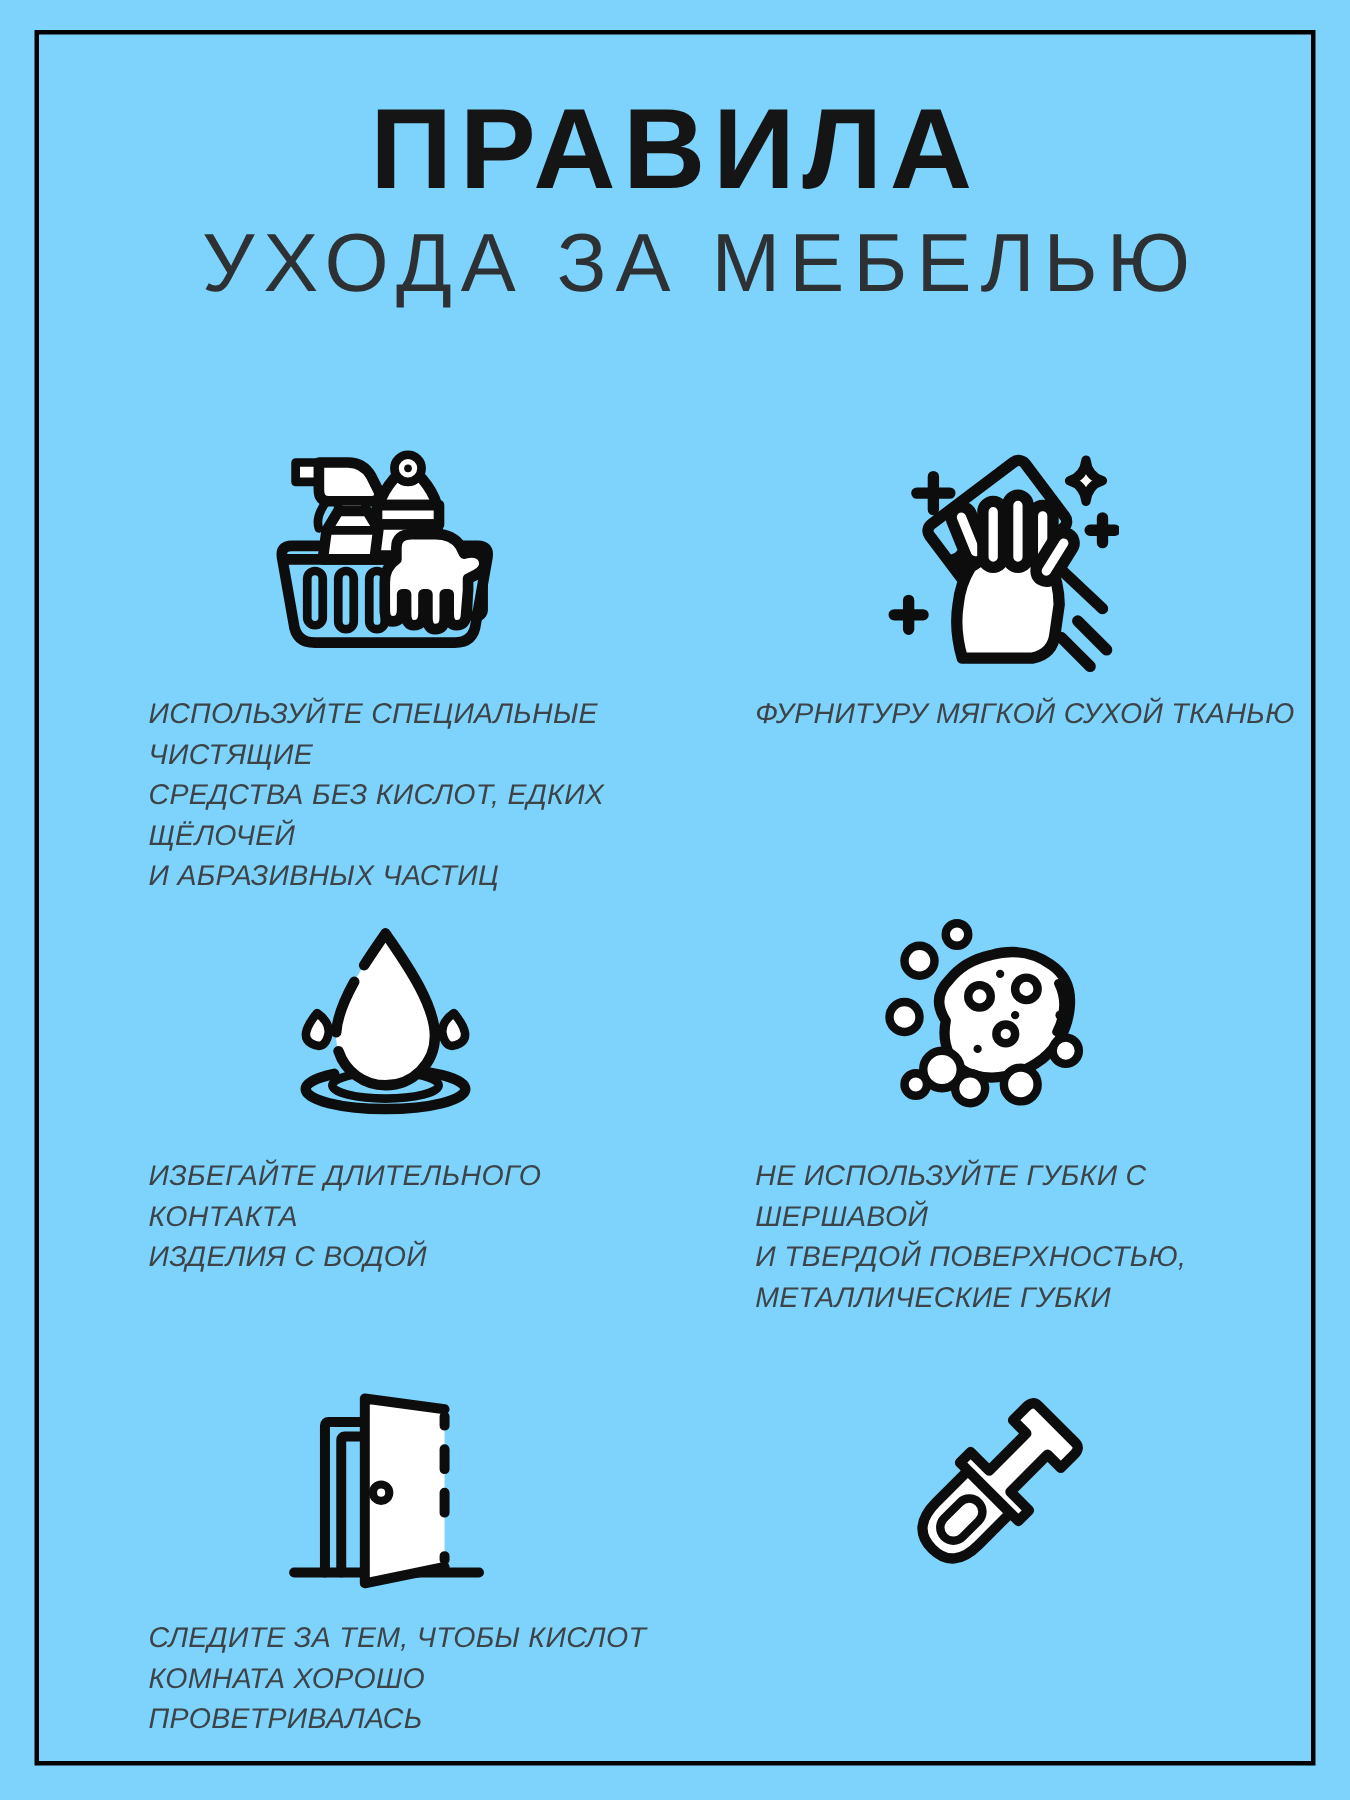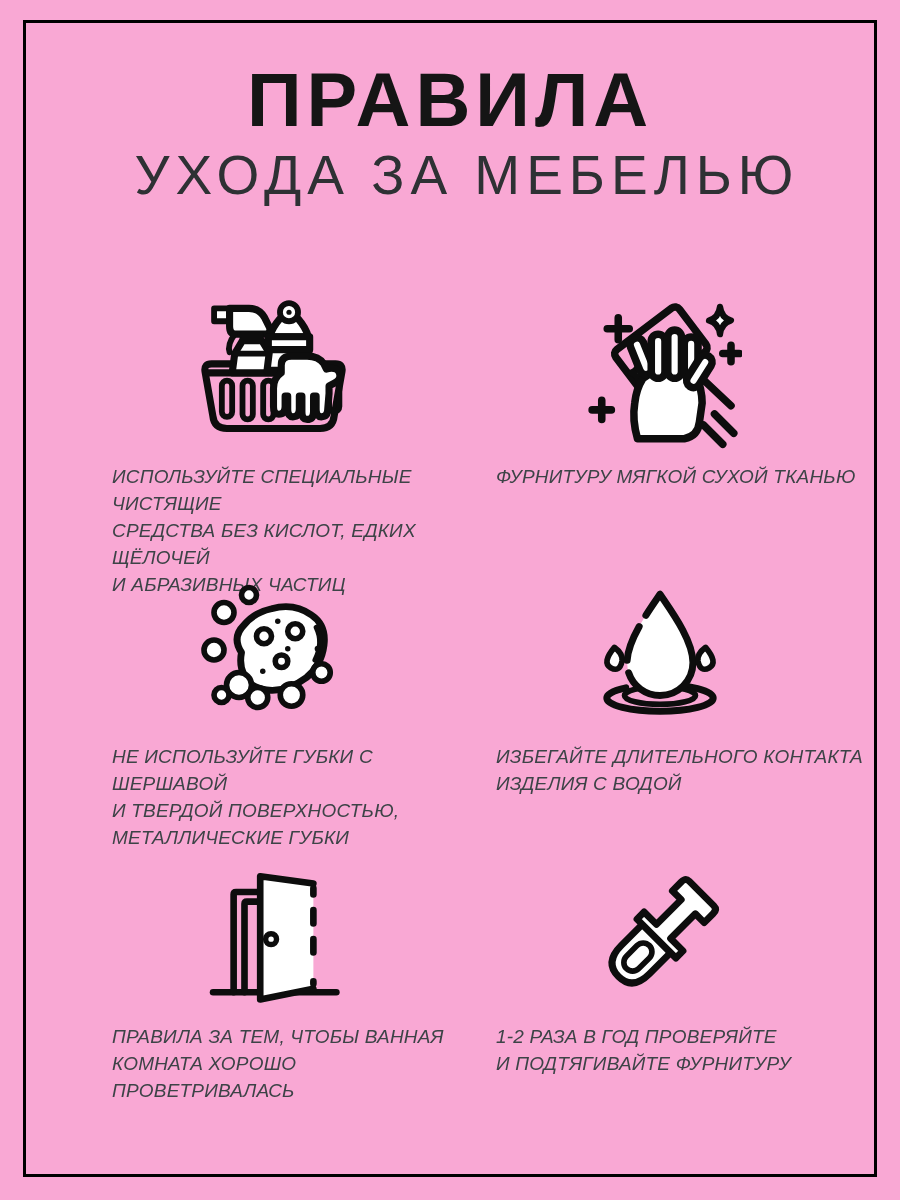--- a/index.html
+++ b/index.html
@@ -1,21 +1,21 @@
 <!DOCTYPE html>
 <html><head>
 <meta charset="utf-8">
 <style>
   * { box-sizing: border-box; }
   html, body { margin: 0; padding: 0; background: #fff; }
   .poster {
     position: relative;
     width: 900px;
     height: 1200px;
-    background: #f9a8d4;
+    background: #7dd3fc;
     font-family: "Liberation Sans", sans-serif;
     overflow: hidden;
   }
   .frame {
     position: absolute;
     top: 20px; left: 23px; right: 23px; bottom: 23px;
     border: 3px solid #000;
     pointer-events: none;
   }
   .header {
@@ -35,24 +35,25 @@
     margin: 10px 0 0;
     font-size: 55px;
     font-weight: 300;
     letter-spacing: 6px;
     line-height: 1;
     color: #2e3134;
     padding-left: 34px;
   }
   .grid {
     position: absolute;
-    top: 295px; left: 35px; right: 23px;
+    top: 295px; left: 22px; right: 23px;
     display: grid;
     grid-template-columns: 1fr 1fr;
     grid-auto-rows: 280px;
+    gap: 28px;
   }
   .icon-wrap {
     height: 160px;
     display: flex;
     align-items: center;
     justify-content: center;
   }
   .cell:nth-child(odd) .icon-wrap { padding-left: 56px; }
   .cell:nth-child(even) .icon-wrap { padding-right: 14px; }
   .caption {
@@ -145,20 +146,34 @@
           <rect class="stroke fill-white" x="84" y="44" width="10" height="26" rx="5" transform="rotate(32 89 57)"></rect>
 
           <path class="stroke" d="M92 96 L106 110 M100 88 L114 102"></path>
         </svg>
       </div>
       <p class="caption">ФУРНИТУРУ МЯГКОЙ СУХОЙ ТКАНЬЮ</p>
     </div>
 
     <div class="cell">
       <div class="icon-wrap">
+        <svg width="152" height="152" viewBox="0 0 120 120">
+          <ellipse class="stroke" cx="60" cy="94" rx="42" ry="10.5" pathLength="100" stroke-dasharray="60 8 100"></ellipse>
+          <ellipse class="stroke stroke-thin" cx="60" cy="92" rx="28" ry="7"></ellipse>
+          <path class="stroke fill-white" d="M60 12 C52 24 34 48 34 66 A26 26 0 0 0 86 66 C86 48 68 24 60 12 Z" pathLength="100" stroke-dasharray="10 5 14 5 100"></path>
+          <path class="stroke fill-white stroke-thin" d="M24 54 Q14 66 21 70 Q28 74 30 65 Q31 59 24 54 Z"></path>
+          <path class="stroke fill-white stroke-thin" d="M96 54 Q106 66 99 70 Q92 74 90 65 Q89 59 96 54 Z"></path>
+        </svg>
+      </div>
+      <p class="caption">ИЗБЕГАЙТЕ ДЛИТЕЛЬНОГО КОНТАКТА
+ИЗДЕЛИЯ С ВОДОЙ</p>
+    </div>
+
+    <div class="cell">
+      <div class="icon-wrap">
         <svg width="150" height="150" viewBox="0 0 120 120">
 
           <path class="stroke fill-white" d="M34 58 Q26 46 36 36 Q44 26 58 23 Q76 18 90 28 Q102 36 100 52 Q98 68 86 78 Q70 90 54 88 Q40 86 36 76 Q32 68 34 58 Z"></path>
           <path class="stroke stroke-thin" d="M94 38 Q100 50 93 64"></path>
 
           <circle class="stroke stroke-thin" cx="52" cy="45" r="6"></circle>
           <circle class="stroke stroke-thin" cx="77" cy="41" r="6"></circle>
           <circle class="stroke stroke-thin" cx="66" cy="65" r="5"></circle>
           <circle class="fill-black" cx="63" cy="33" r="2.2"></circle>
           <circle class="fill-black" cx="71" cy="55" r="2.2"></circle>
@@ -175,55 +190,39 @@
           <circle class="stroke stroke-thin fill-white" cx="74" cy="92" r="9"></circle>
         </svg>
       </div>
       <p class="caption">НЕ ИСПОЛЬЗУЙТЕ ГУБКИ С ШЕРШАВОЙ
 И ТВЕРДОЙ ПОВЕРХНОСТЬЮ,
 МЕТАЛЛИЧЕСКИЕ ГУБКИ</p>
     </div>
 
     <div class="cell">
       <div class="icon-wrap">
-        <svg width="152" height="152" viewBox="0 0 120 120">
-          <ellipse class="stroke" cx="60" cy="94" rx="42" ry="10.5" pathLength="100" stroke-dasharray="60 8 100"></ellipse>
-          <ellipse class="stroke stroke-thin" cx="60" cy="92" rx="28" ry="7"></ellipse>
-          <path class="stroke fill-white" d="M60 12 C52 24 34 48 34 66 A26 26 0 0 0 86 66 C86 48 68 24 60 12 Z" pathLength="100" stroke-dasharray="10 5 14 5 100"></path>
-          <path class="stroke fill-white stroke-thin" d="M24 54 Q14 66 21 70 Q28 74 30 65 Q31 59 24 54 Z"></path>
-          <path class="stroke fill-white stroke-thin" d="M96 54 Q106 66 99 70 Q92 74 90 65 Q89 59 96 54 Z"></path>
-        </svg>
-      </div>
-      <p class="caption">ИЗБЕГАЙТЕ ДЛИТЕЛЬНОГО КОНТАКТА
-ИЗДЕЛИЯ С ВОДОЙ</p>
-    </div>
-
-    <div class="cell">
-      <div class="icon-wrap">
         <svg width="145" height="145" viewBox="0 0 120 120">
           <path class="stroke" d="M10 107 H112"></path>
           <path class="stroke" d="M27 107 V26 Q27 24 29 24 H49"></path>
           <path class="stroke" d="M36 107 V34 Q36 32 38 32 H49"></path>
           <path class="stroke fill-white" d="M93 17 L49 11 V113 L93 104"></path>
           <path class="stroke" d="M93 21 V100" stroke-dasharray="5 13 11 13 11 24"></path>
           <circle class="stroke stroke-thin" cx="58" cy="63" r="4.5"></circle>
         </svg>
       </div>
-      <p class="caption">ПРАВИЛА ЗА ТЕМ, ЧТОБЫ ВАННАЯ
+      <p class="caption">СЛЕДИТЕ ЗА ТЕМ, ЧТОБЫ КИСЛОТ
 КОМНАТА ХОРОШО ПРОВЕТРИВАЛАСЬ</p>
     </div>
 
     <div class="cell">
       <div class="icon-wrap">
         <svg width="150" height="150" viewBox="0 0 120 120">
           <g transform="rotate(-45 60 60)">
             <path class="stroke fill-white" d="M56 44 H32 Q13 44 13 60 Q13 76 32 76 H56 Z"></path>
             <path class="stroke fill-white" d="M56 38 H64 V52 H92 V42 H102 Q107 42 107 46 V74 Q107 78 102 78 H92 V68 H64 V82 H56 Z"></path>
             <rect class="stroke stroke-thin" x="22" y="53" width="26" height="14" rx="7"></rect>
           </g>
         </svg>
       </div>
-      <p class="caption">1-2 РАЗА В ГОД ПРОВЕРЯЙТЕ
-И ПОДТЯГИВАЙТЕ ФУРНИТУРУ</p>
     </div>
 
   </div>
 </div>
 
 </body></html>

